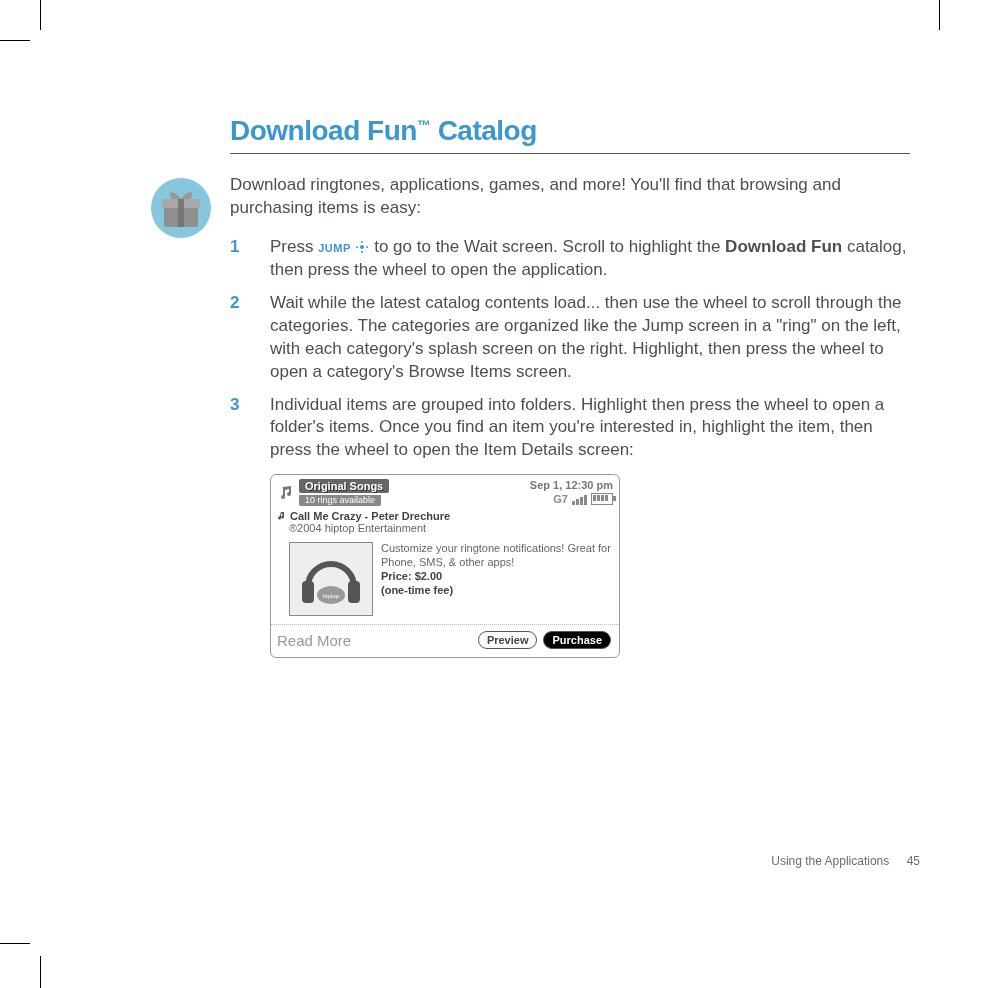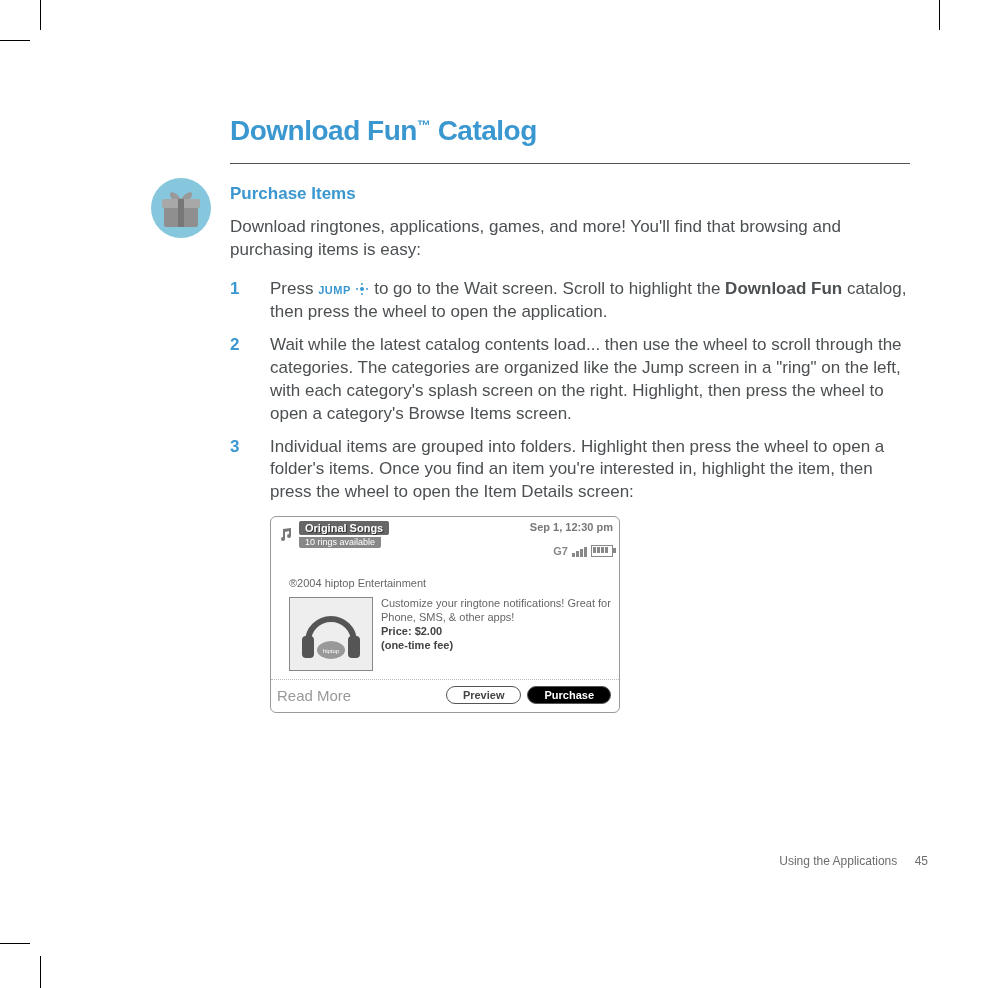--- a/index.html
+++ b/index.html
@@ -24,21 +24,21 @@
     top: 115px;
     left: 150px;
     width: 760px;
   }
   .title {
     color: #3a97cf;
     font-weight: 900;
     font-size: 28px;
     letter-spacing: -0.5px;
     border-bottom: 1px solid #555;
-    padding-bottom: 16px;
+    padding-bottom: 6px;
     margin-left: 80px;
     margin-bottom: 20px;
   }
   .tm { font-size: 14px; vertical-align: super; font-weight: 900;}
   .subhead {
     color: #3a97cf;
     font-weight: bold;
     font-size: 17px;
     margin-left: 80px;
     margin-bottom: 12px;
@@ -115,61 +115,61 @@
   }
   .hdr-sub {
     background:#888; color:#fff;
     font-size:9px; padding:0 6px 1px 6px;
     border-radius:0 0 2px 2px; display:inline-block;
   }
   .hdr-right {
     margin-left:auto; text-align:right;
     color:#777; font-weight:bold; font-size:11px;
   }
-  .signal-row { display:flex; justify-content:flex-end; gap:4px; margin-top:12px; align-items:flex-end;}
+  .signal-row { display:flex; justify-content:flex-end; gap:4px; margin-top:2px; align-items:flex-end;}
   .sig-g { font-size:11px; font-weight:bold; color:#888;}
   .bars { display:inline-flex; gap:1px; align-items:flex-end;}
   .bars span { width:3px; background:#888; display:inline-block;}
   .bars span:nth-child(1){height:4px;} .bars span:nth-child(2){height:6px;}
   .bars span:nth-child(3){height:8px;} .bars span:nth-child(4){height:10px;}
   .batt { width:20px; height:10px; border:1.5px solid #888; position:relative; display:inline-block;}
   .batt::after{content:"";position:absolute;right:-4px;top:2px;width:3px;height:5px;background:#888;}
   .batt .fill{display:flex;gap:1px;padding:1px;} .batt .fill span{width:3px;height:6px;background:#888;}
   .dev-itemtitle {
     padding: 2px 6px 0 6px;
     font-weight:bold; color:#444;
     display:flex; gap:3px; align-items:center;
   }
-  .dev-copy { padding: 0 6px 4px 18px; color:#666; font-size:11px;margin-top:18px;}
+  .dev-copy { padding: 0 6px 4px 18px; color:#666; font-size:11px;}
   .dev-main { display:flex; gap:8px; padding: 4px 8px 2px 18px;}
   .thumb {
     width: 82px; height: 72px; border:1px solid #888;
     display:flex; align-items:center; justify-content:center;
     background:#eee;
   }
   .headphones { width:70px; height:60px; }
   .desc { flex:1; font-size:11px; color:#666; line-height:1.25;}
   .price { font-weight:bold; color:#444;}
   .fee { font-weight:bold; color:#444;}
   .dev-footer {
     display:flex; align-items:center; padding: 6px 8px 8px 6px;
     border-top: 1px dotted #bbb; margin-top:6px;
   }
   .readmore { color:#999; font-size:15px;}
   .btns { margin-left:auto; display:flex; gap:6px;}
   .pill {
     border-radius: 12px; font-size:11px; font-weight:bold;
-    padding: 2px 16px; border:1.5px solid #555;
+    padding: 2px 8px; border:1.5px solid #555;
   }
   .pill.preview { background:#fff; color:#444;}
   .pill.purchase { background:#000000; color:#fff;}
   .pg-footer {
     position: absolute;
     bottom: 120px;
-    right: 60px;
+    right: 68px;
     font-size: 12px;
     color: #6d6d6d;
   }
   .pg-footer .pg { margin-left: 14px; }
   
   .gift-svg { width:62px; height:62px; }
 </style>
 </head>
 <body>
 
@@ -188,21 +188,20 @@
       <rect x="28" y="22" width="6" height="28" fill="#777"></rect>
       <path d="M31 22 C24 12, 16 14, 22 22 Z" fill="#999"></path>
       <path d="M31 22 C38 12, 46 14, 40 22 Z" fill="#999"></path>
     </svg>
   </div>
 
   <div class="title">
     <span>Download Fun</span><span class="tm">™</span><span> Catalog</span>
   </div>
 
-  <div class="subhead">Purchase Items</div>
 
   <div class="intro">Download ringtones, applications, games, and more! You'll find that browsing and purchasing items is easy:</div>
 
   <ol class="steps">
     <li>
       <span class="num">1</span>
       <span class="body">
         <span>Press </span><span class="jump">JUMP</span>
         <svg class="wheel" viewBox="0 0 14 14">
           <circle cx="7" cy="7" r="2" fill="#3a97cf"></circle>
@@ -248,20 +247,26 @@
               <span class="fill">
                 <span></span>
                 <span></span>
                 <span></span>
                 <span></span>
               </span>
             </span>
         </div>
       </div>
     </div>
+    <div class="dev-itemtitle">
+      <svg width="10" height="10" viewBox="0 0 10 10">
+          <path d="M4 1 L7 1 V6 A1.5 1.5 0 1 1 5.5 4.5 V2.5 L4 3 V7 A1.5 1.5 0 1 1 2.5 5.5 Z" fill="#555"></path>
+        </svg>
+      <span>Call Me Crazy - Peter Drechure</span>
+    </div>
     <div class="dev-copy">®2004 hiptop Entertainment</div>
     <div class="dev-main">
       <div class="thumb">
         <svg class="headphones" viewBox="0 0 70 60">
           <path d="M12 38 A23 23 0 0 1 58 38" stroke="#555" stroke-width="6" fill="none"></path>
           <rect x="6" y="32" width="12" height="22" rx="4" fill="#555"></rect>
           <rect x="52" y="32" width="12" height="22" rx="4" fill="#555"></rect>
           <ellipse cx="35" cy="46" rx="14" ry="9" fill="#999"></ellipse>
           <text x="35" y="49" font-size="6" fill="#fff" text-anchor="middle" font-family="Arial">hiptop</text>
         </svg>

